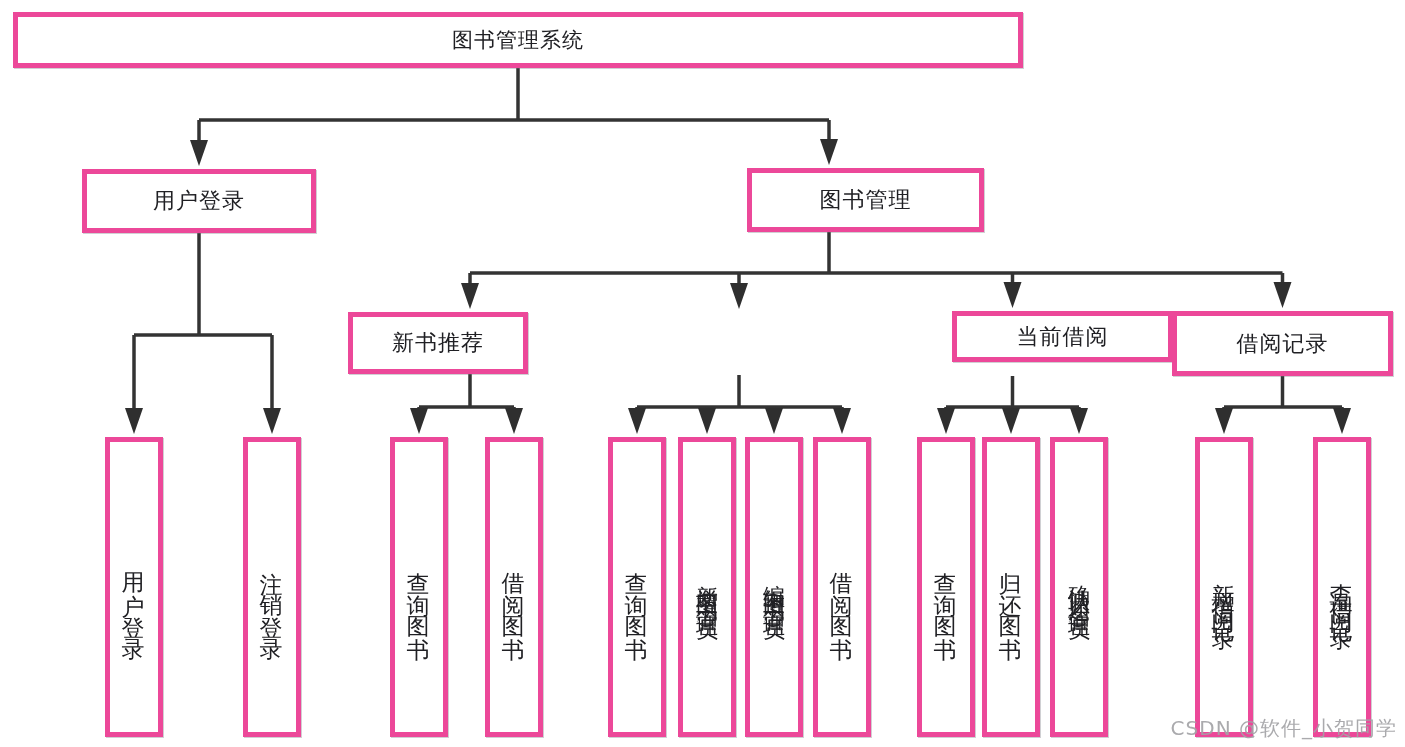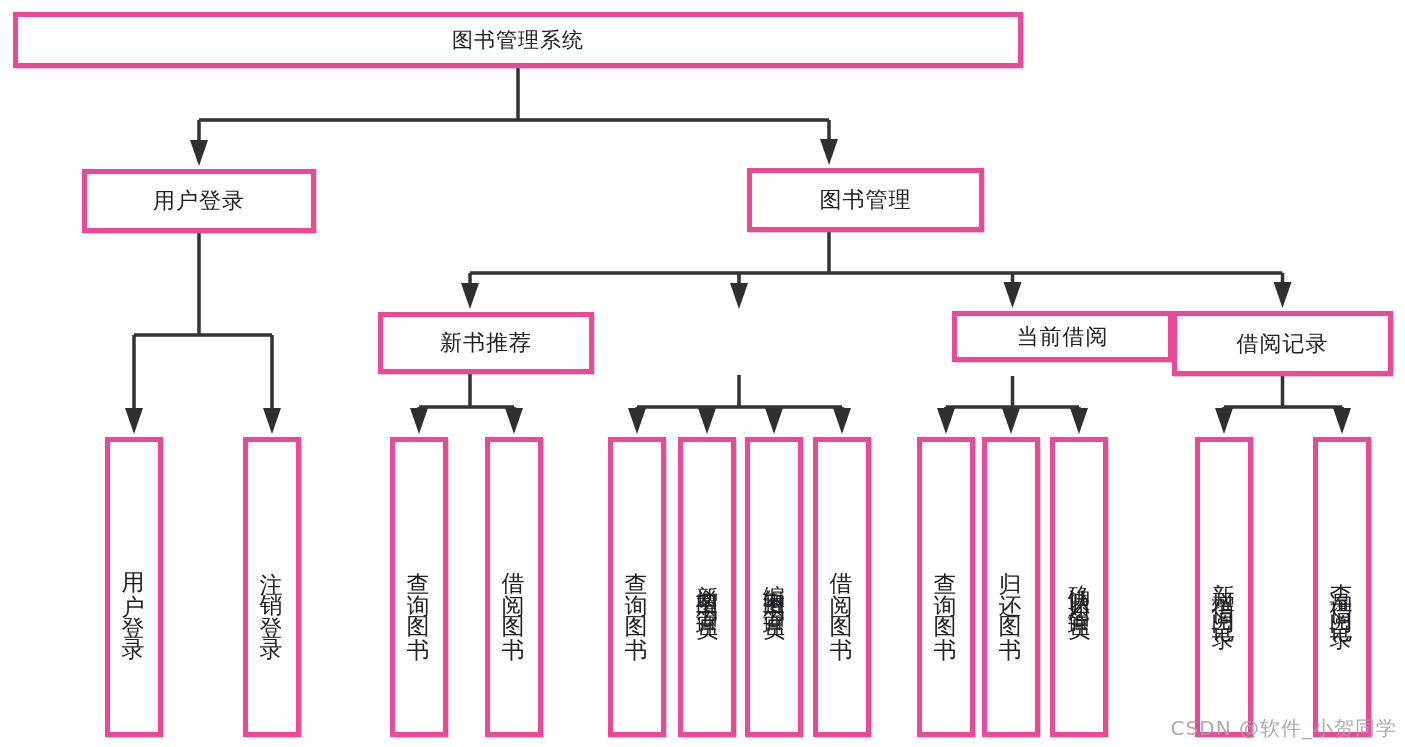--- a/index.html
+++ b/index.html
@@ -107,21 +107,21 @@
     <span class="h-label root-label">图书管理系统</span>
   </div>
 
   <div class="node" style="left:82px; top:169px; width:234px; height:64px;">
     <span class="h-label">用户登录</span>
   </div>
   <div class="node" style="left:711px; top:168px; width:237px; height:64px;margin-left:36px;">
     <span class="h-label">图书管理</span>
   </div>
 
-  <div class="node" style="left:378px; top:312px; width:216px; height:62px;">
+  <div class="node" style="left:348px; top:312px; width:180px; height:62px;">
     <span class="h-label">新书推荐</span>
   </div>
   <div class="node" style="left:952px; top:311px; width:221px; height:51px;">
     <span class="h-label">当前借阅</span>
   </div>
   <div class="node" style="left:1172px; top:311px; width:221px; height:65px;">
     <span class="h-label">借阅记录</span>
   </div>
 
   <div class="node leaf" style="left:105px; top:437px; width:58px; height:300px;">

